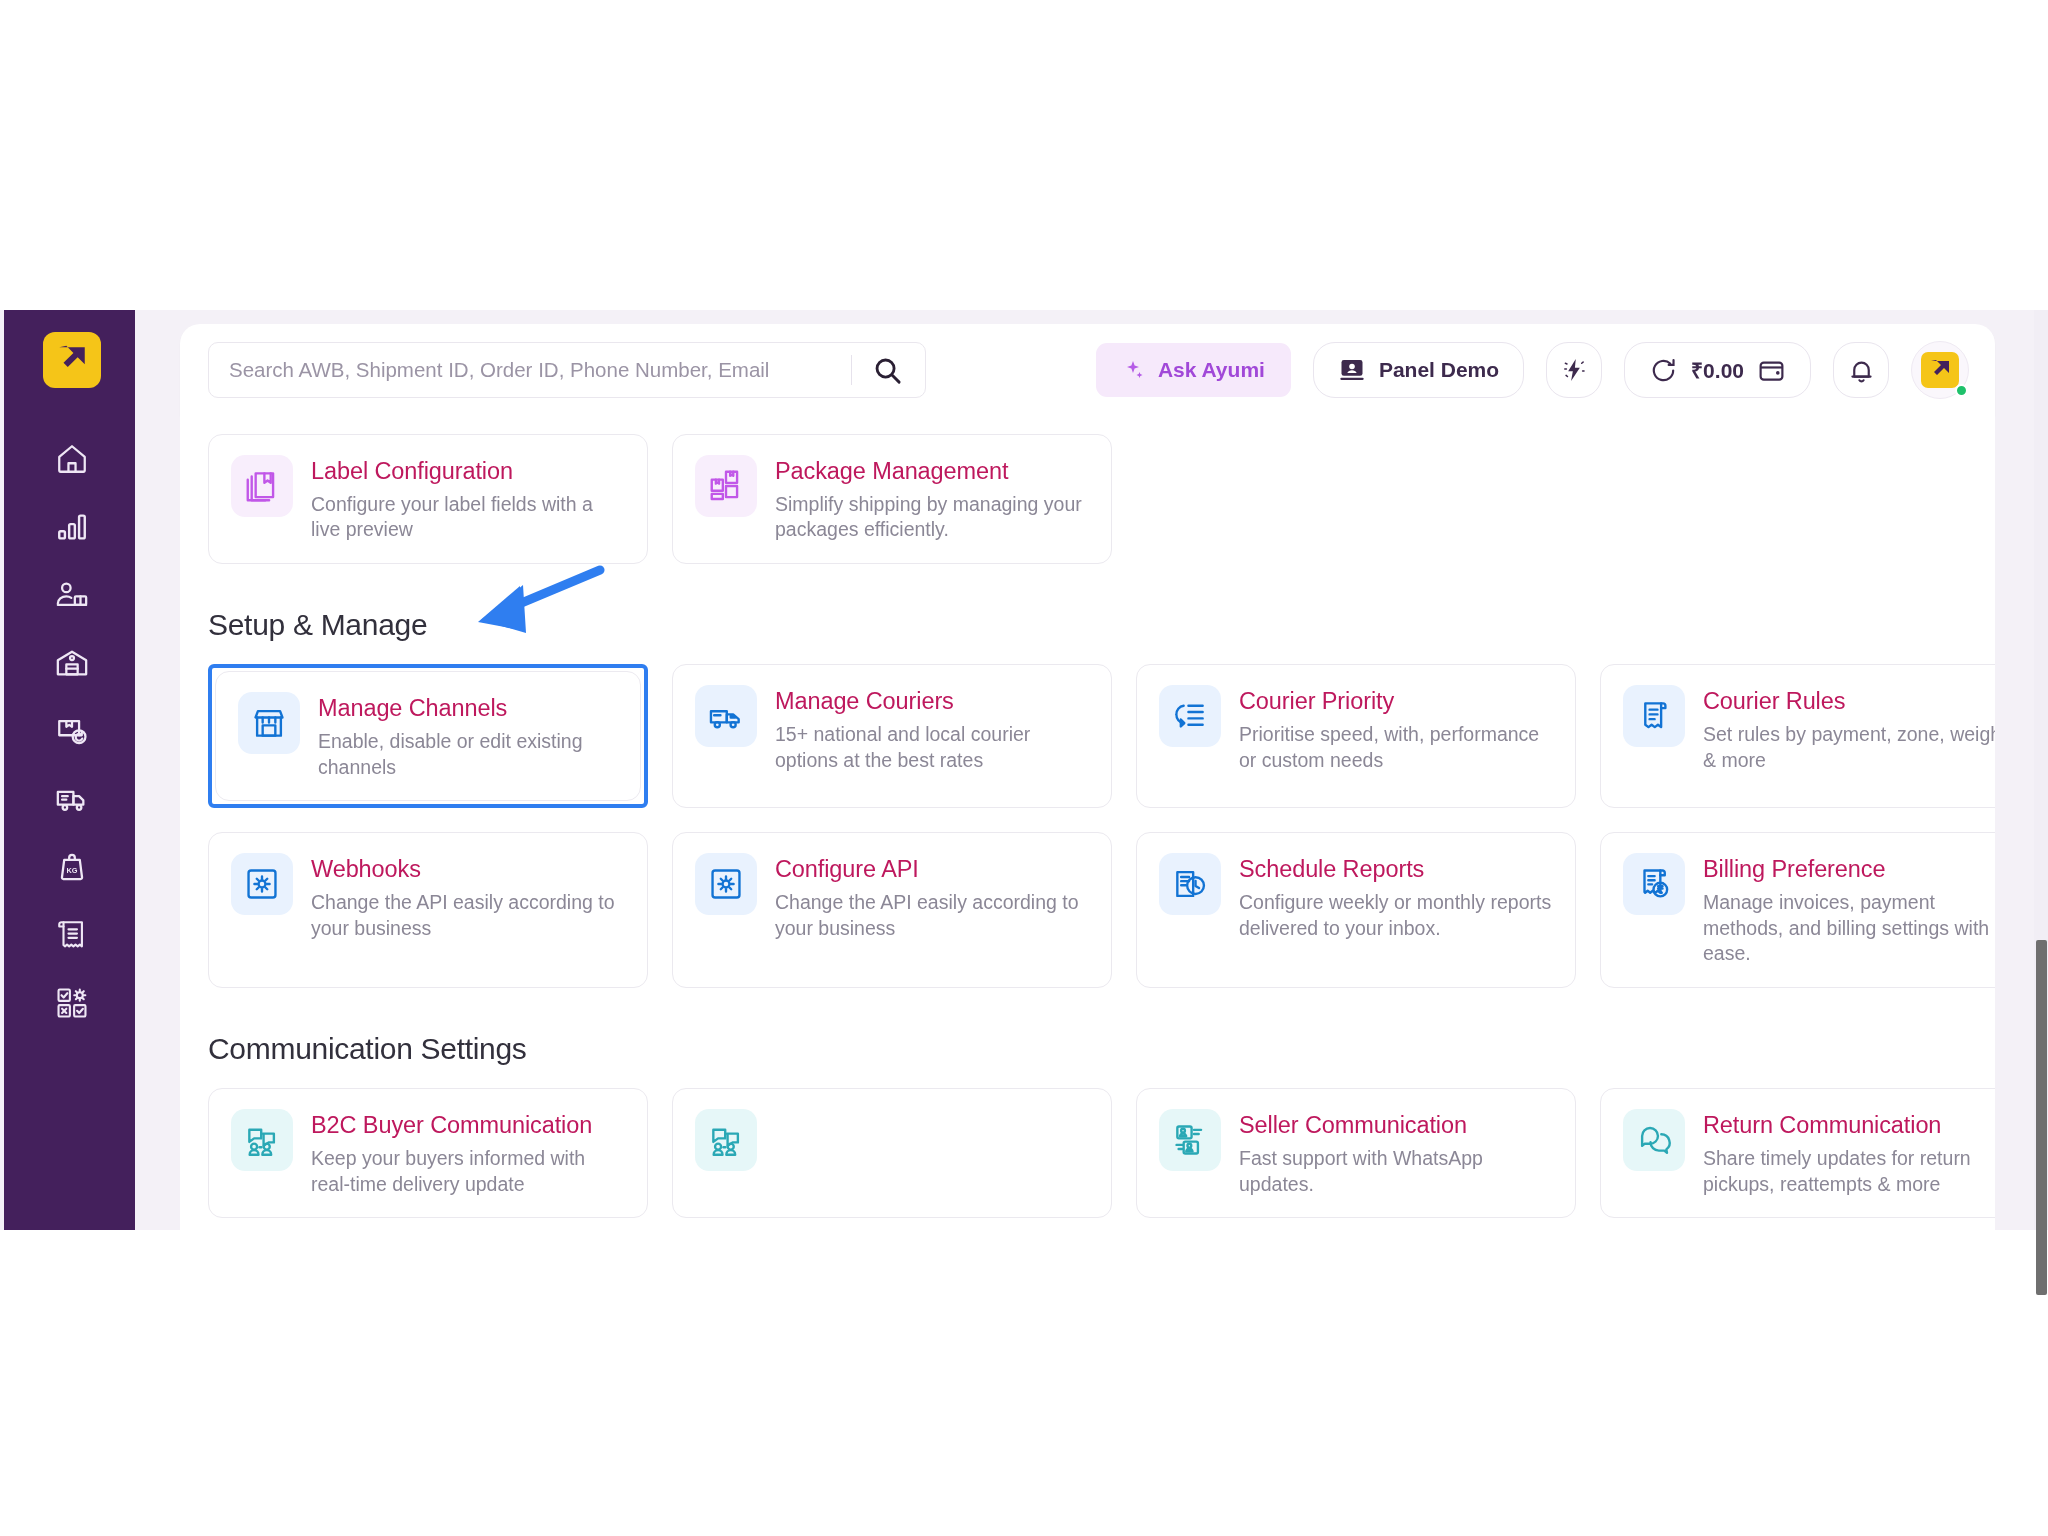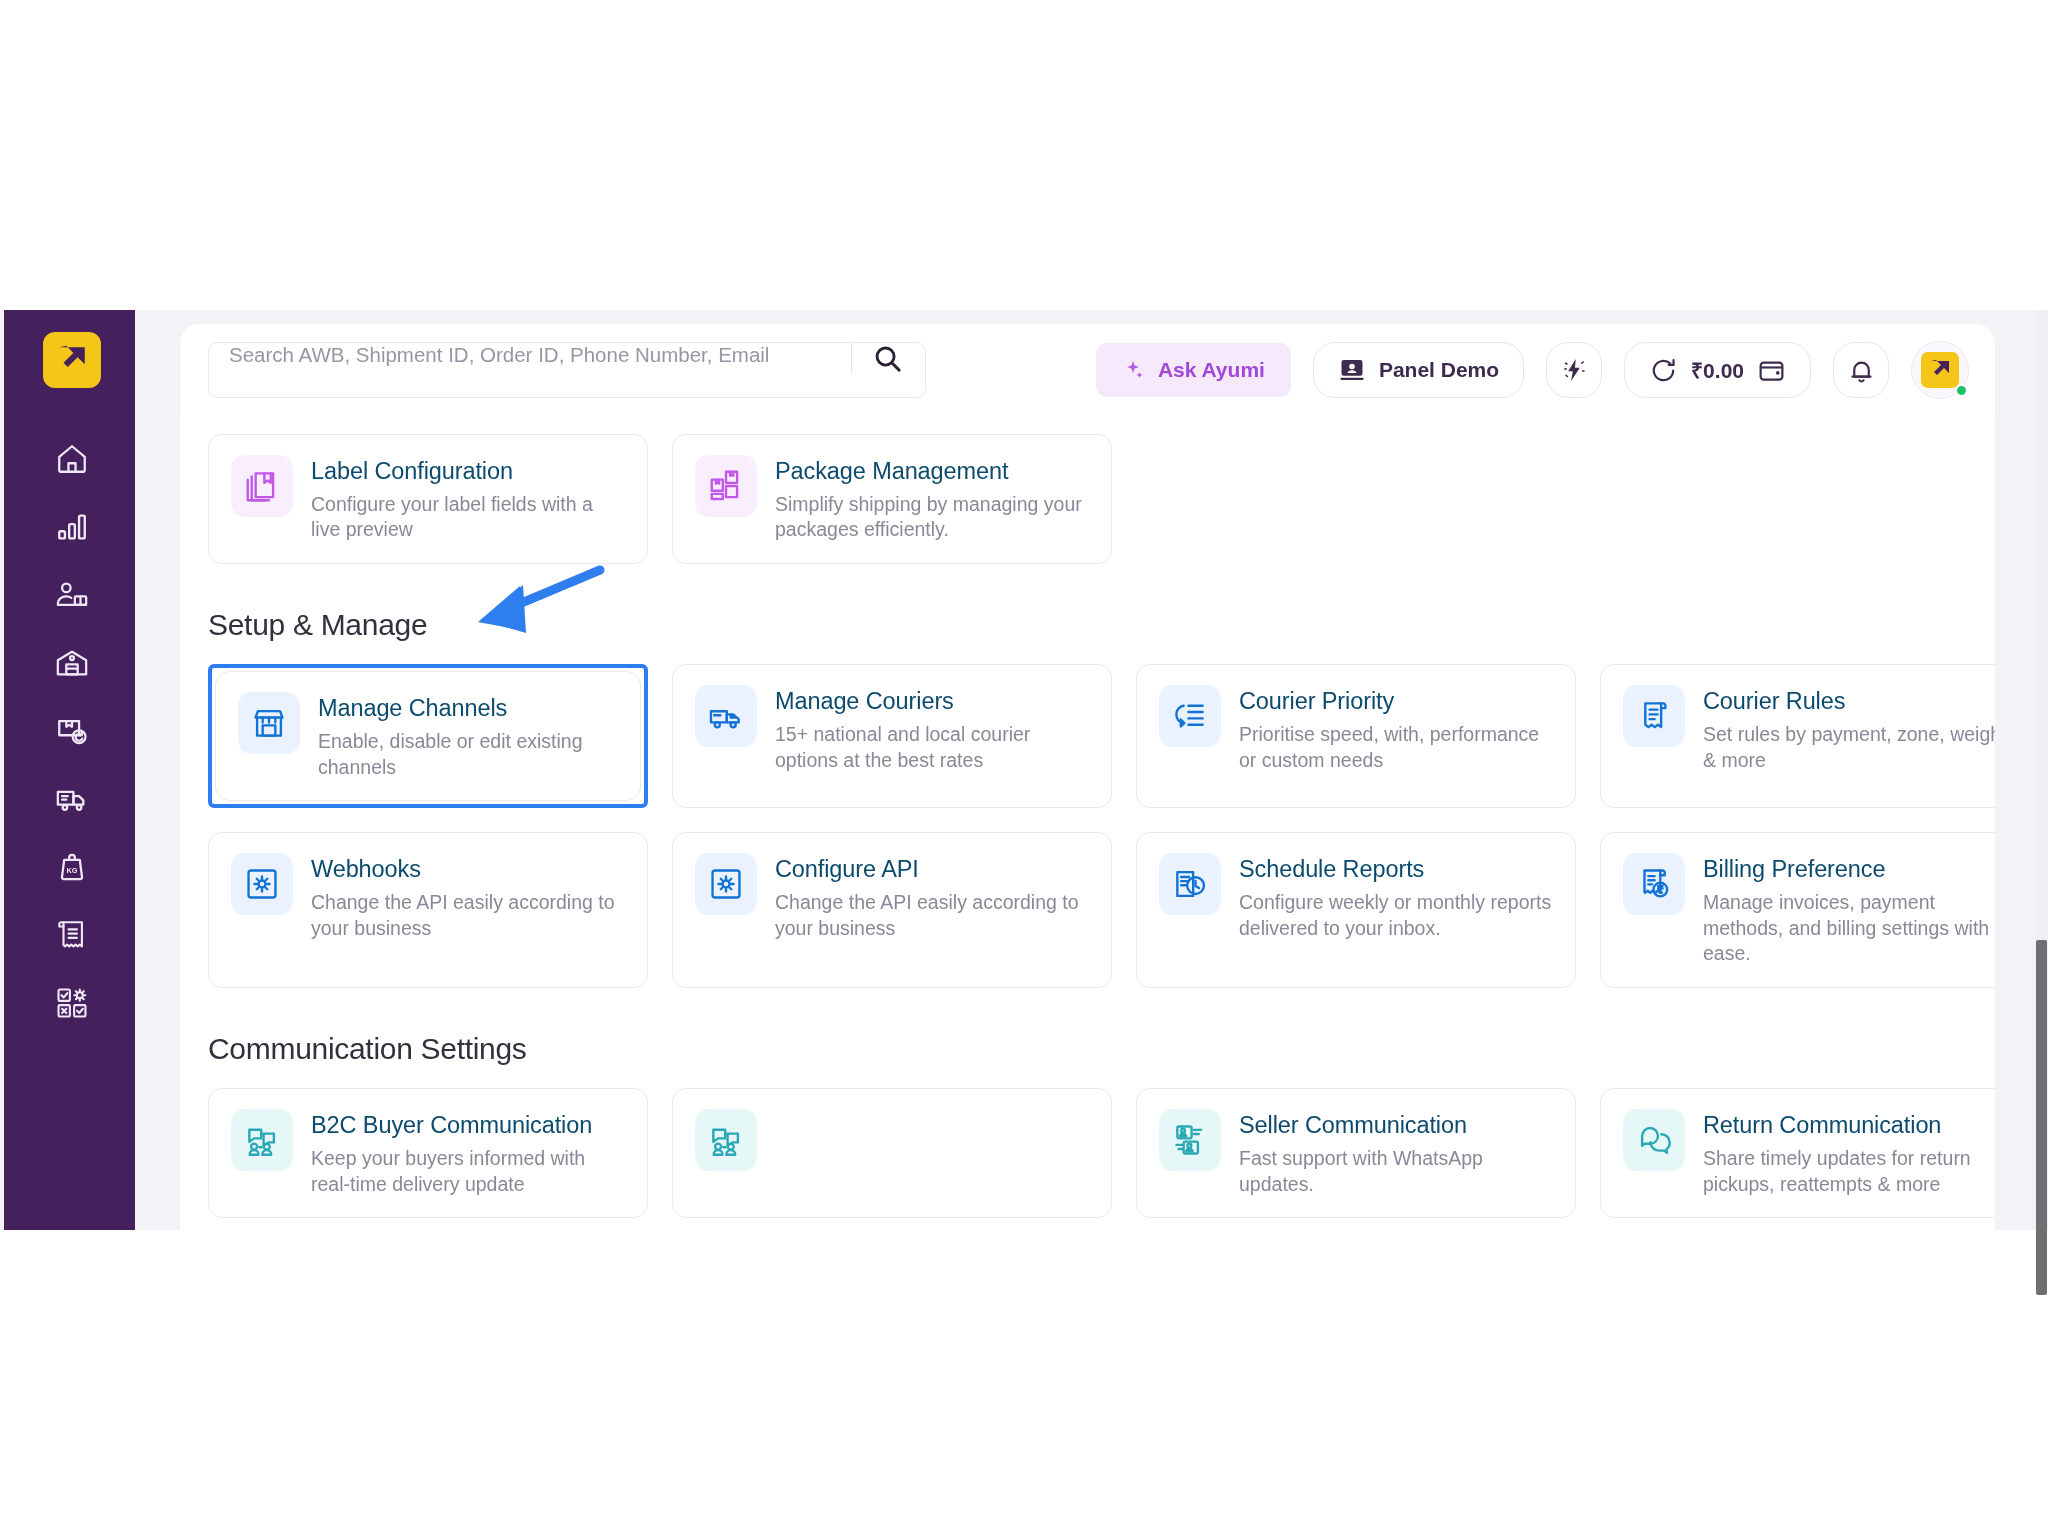--- a/index.html
+++ b/index.html
@@ -56,21 +56,21 @@
     background: #ffffff;
     border-radius: 20px 20px 0 0;
     display: flex; align-items: center;
     padding: 0 26px 0 28px;
     box-shadow: 0 1px 2px rgba(0,0,0,0.03);
   }
   #search-box {
     width: 718px; height: 56px;
     border: 1px solid #eae7ee; border-radius: 10px;
     background: #fff;
-    display: flex; align-items: flex-start;
+    display: flex; align-items: center;
     padding: 0 18px 0 20px;
   }
   #search-input {
     flex: 1; border: none; outline: none;
     font-family: "Liberation Sans", sans-serif;
     font-size: 20.5px; color: #3b3145;
     background: transparent;
   }
   #search-input::placeholder { color: #9b94a5; }
   .v-divider { width: 1px; height: 30px; background: #e6e2ec; margin: 0 16px 0 8px; }
@@ -137,21 +137,21 @@
   .card-icon {
     flex: 0 0 auto;
     width: 62px; height: 62px; border-radius: 14px;
     display: flex; align-items: center; justify-content: center;
   }
   .ic-purple { background: #f8eefc; }
   .ic-blue   { background: #e9f2fe; }
   .ic-teal   { background: #e6f7f8; }
   .card-text { padding-top: 2px; }
   .card-title {
-    font-size: 23.5px; color: #0c4a6e; font-weight: 400;
+    font-size: 23.5px; color: #be185d; font-weight: 400;
     line-height: 1.22; margin-bottom: 6px; letter-spacing: -0.1px;
   }
   .card-desc {
     font-size: 19.5px; color: #8b8796; line-height: 1.32; max-width: 330px;
   }
 
   .section-title {
     font-size: 30px; color: #32303c; font-weight: 500;
     letter-spacing: -0.3px;
     margin: 44px 0 22px 0;

